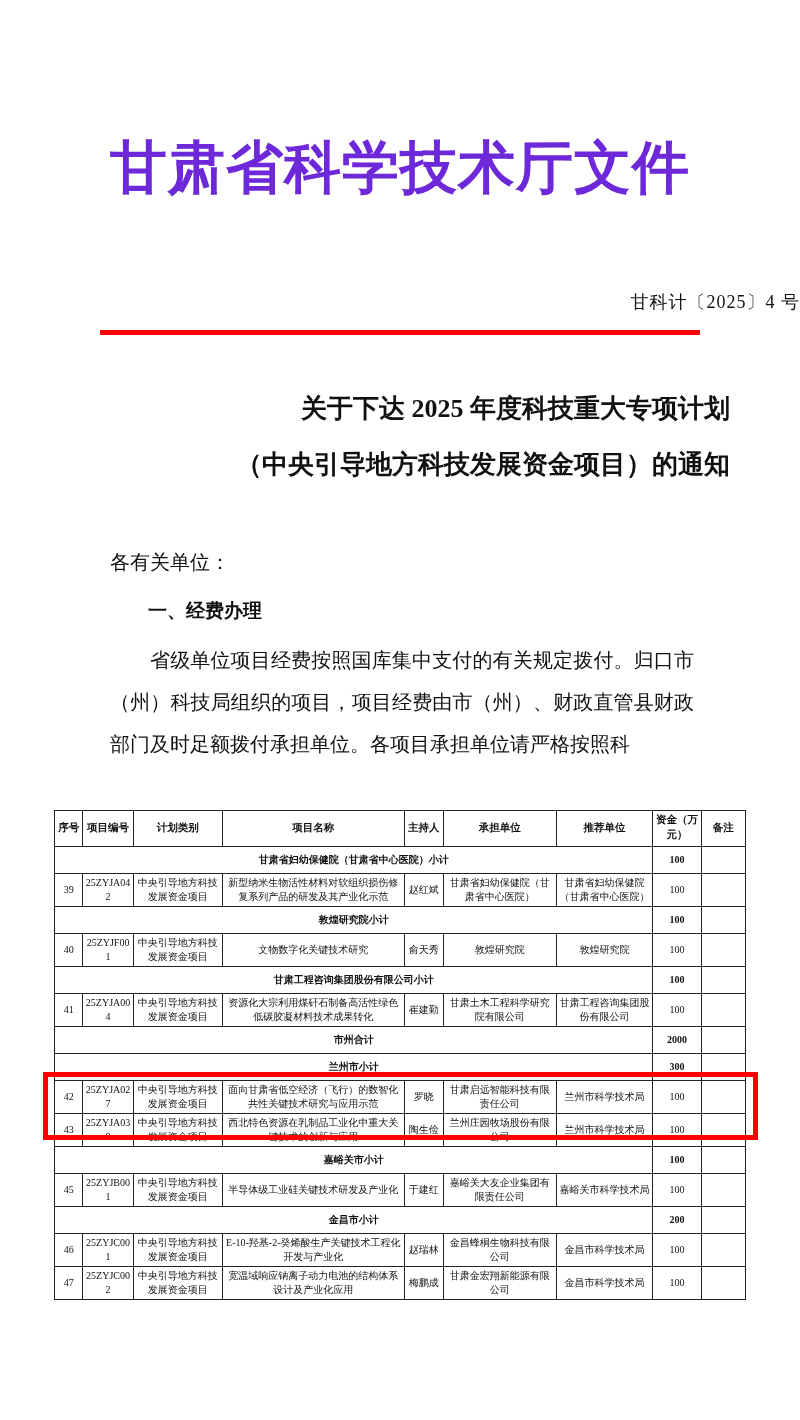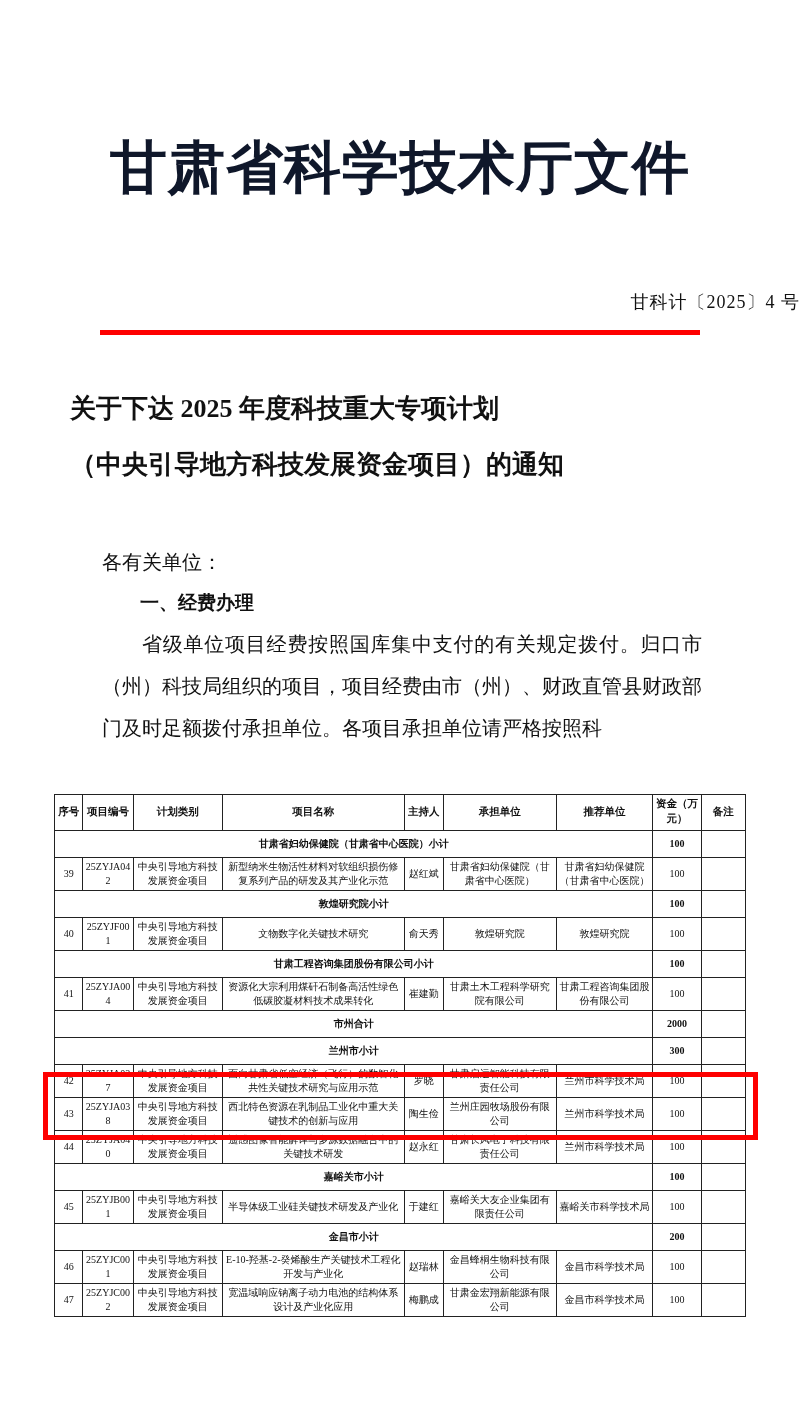--- a/index.html
+++ b/index.html
@@ -4,38 +4,38 @@
 <style>
   html,body { margin:0; padding:0; background:#ffffff; }
   .page {
     position:relative; width:800px; height:1420px; margin:0 auto;
     background:#ffffff; color:#111;
     font-family:"Liberation Serif","DejaVu Serif",serif;
     overflow:hidden;
   }
   .masthead {
     margin:0; padding-top:138px; text-align:center;
-    color:#0f172a; font-size:57px; font-weight:900; line-height:1.05;
+    color:#6d28d9; font-size:57px; font-weight:900; line-height:1.05;
     letter-spacing:1px; white-space:nowrap;
   }
   .docnum {
     margin-top:92px; text-align:right; font-size:18px; letter-spacing:1px;
   }
   .redline {
     margin:16px auto 0; width:600px; height:5px; background:#fe0000;
   }
   .doc-title {
-    margin:46px 70px 0; text-align:left;
+    margin:46px 70px 0; text-align:right;
     font-size:26px; font-weight:bold; line-height:2.15;
   }
   .body-text {
     margin:48px 98px 0 102px; font-size:20px; line-height:2.1;
     text-align:justify;
   }
-  .body-text p { margin:0; }
+  .body-text p { margin:8px; }
   .indent { text-indent:2em; }
   .section-heading { font-weight:bold; text-indent:2em; font-family:"Liberation Sans","DejaVu Sans",sans-serif; font-size:19px; }
   .table-wrap { margin:45px 54px 0; }
   table {
     width:100%; border-collapse:collapse; table-layout:fixed;
     font-size:10px; line-height:1.4; color:#111;
   }
   th, td {
     border:1px solid #222; padding:1px 2px; text-align:center;
     vertical-align:middle; word-break:break-all; overflow:hidden;
@@ -175,31 +175,20 @@
             <td>43</td>
             <td>25ZYJA038</td>
             <td>中央引导地方科技发展资金项目</td>
             <td>西北特色资源在乳制品工业化中重大关键技术的创新与应用</td>
             <td>陶生俭</td>
             <td>兰州庄园牧场股份有限公司</td>
             <td>兰州市科学技术局</td>
             <td>100</td>
             <td></td>
           </tr>
-          <tr class="datarow">
-            <td>44</td>
-            <td>25ZYJA040</td>
-            <td>中央引导地方科技发展资金项目</td>
-            <td>遥感图像智能解译与多源数据融合中的关键技术研发</td>
-            <td>赵永红</td>
-            <td>甘肃长风电子科技有限责任公司</td>
-            <td>兰州市科学技术局</td>
-            <td>100</td>
-            <td></td>
-          </tr>
           <tr class="subtotal">
             <td colspan="7">嘉峪关市小计</td>
             <td colspan="1">100</td>
             <td colspan="1"></td>
           </tr>
           <tr class="datarow">
             <td>45</td>
             <td>25ZYJB001</td>
             <td>中央引导地方科技发展资金项目</td>
             <td>半导体级工业硅关键技术研发及产业化</td>

